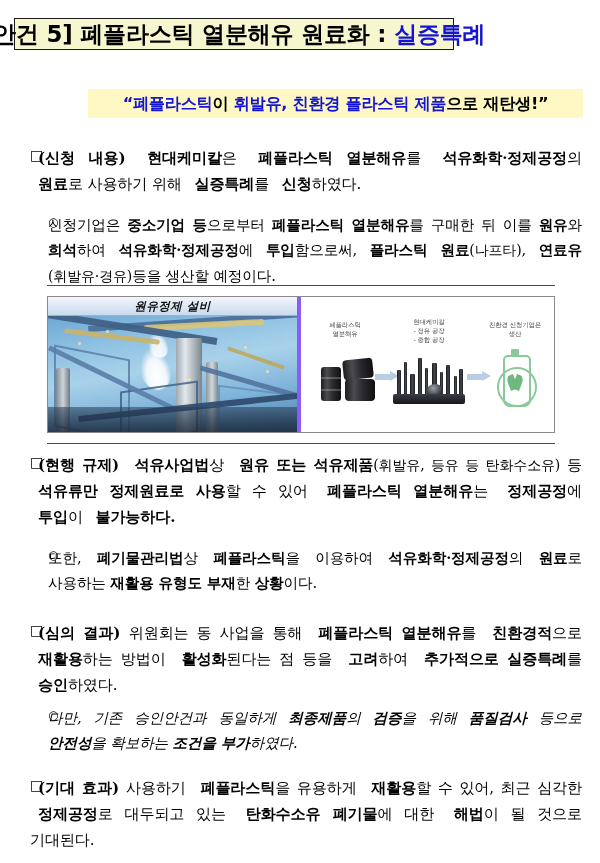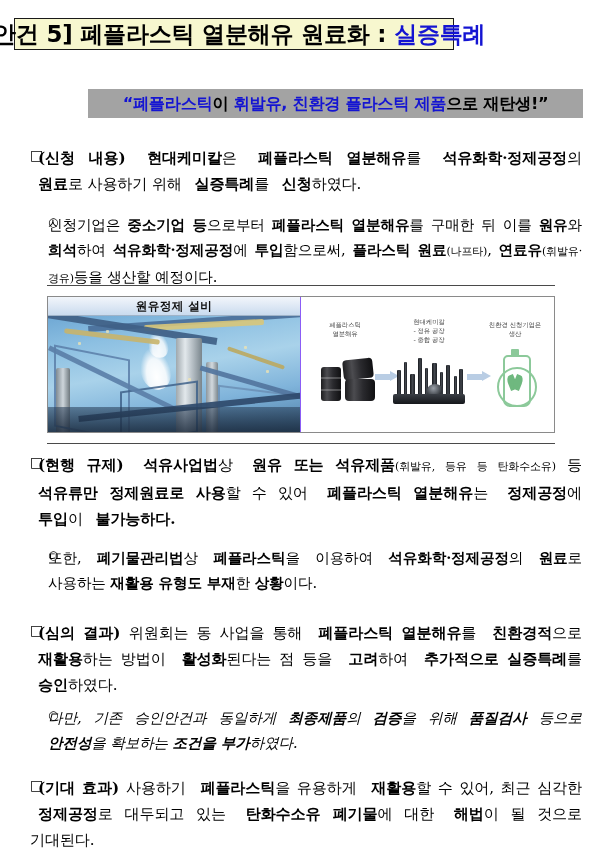--- a/index.html
+++ b/index.html
@@ -62,21 +62,21 @@
   .note-line .mark { margin-right: 3px; }
   .note-line .small { font-size: 10.4px; }
 
   
   .banner {
     position: absolute;
     left: 88px;
     top: 89px;
     width: 495px;
     height: 29px;
-    background: #a3a3a3;
+    background: #fef9c3;
     display: flex;
     align-items: center;
     justify-content: center;
     box-sizing: border-box;
   }
   .banner-text {
     font-family: "DejaVu Sans", "Liberation Sans", sans-serif;
     font-size: 16.2px;
     font-weight: bold;
     white-space: nowrap;
@@ -106,41 +106,41 @@
   .block.lvl1 { left: 30px; width: 552px; }
   .block.lvl1 .marker { font-size: 14px; top: 2px; }
   .block.lvl1 .para { margin-left: 28px; }
   .block.lvl1 .para .b { font-weight: bold; margin-left: 8px; }
 
   .block.lvl2 { left: 48px; width: 534px; }
   .block.lvl2 .marker { font-size: 12px; top: 3px; }
   .block.lvl2 .para { margin-left: 22px; font-size: 14.6px; line-height: 25px; }
   .block.lvl2 .para .b { font-weight: bold; }
 
-  .para .sm { font-size: 11px; }
+  .para .sm { font-size: 14px; }
   .para .b { font-weight: bold; }
 
   
   .figure {
     position: absolute;
     left: 47px;
     top: 296px;
     width: 508px;
     height: 137px;
     border: 1px solid #8a8a8a;
     box-sizing: border-box;
     display: flex;
     background: #ffffff;
   }
   .fig-cell {
     position: relative;
     box-sizing: border-box;
     overflow: hidden;
   }
-  .fig-cell.left { width: 254px; border-right: 1px solid #8b5cf6; }
+  .fig-cell.left { width: 254px; border-right: 4px solid #8b5cf6; font-style: italic; }
   .fig-cell.right { width: 254px; }
   .fig-header {
     height: 19px;
     background: linear-gradient(180deg, #f2f6fb 0%, #dfe9f5 48%, #c9dbee 100%);
     border-bottom: 1px solid #9fb3c8;
     display: flex;
     align-items: center;
     justify-content: center;
     box-sizing: border-box;
   }

